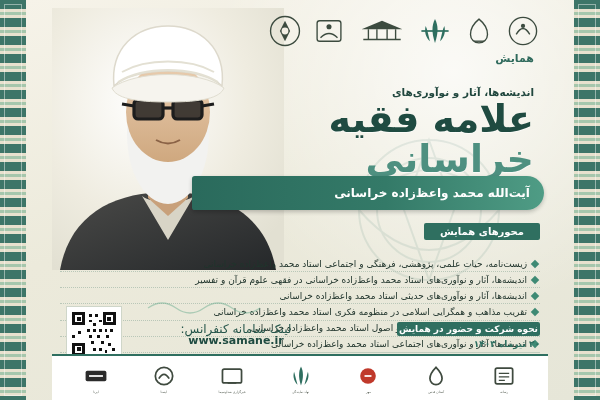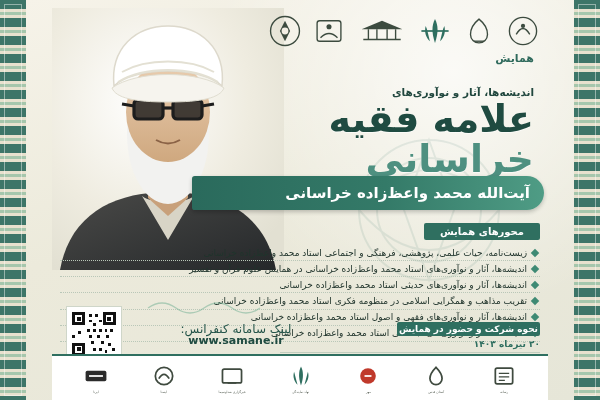--- a/index.html
+++ b/index.html
@@ -94,36 +94,36 @@
   .ribbon {
     position: absolute; right: 30px; top: 176px;
     width: 352px; height: 34px;
     background: linear-gradient(90deg, #2a6a5c 0%, #347a68 55%, #4f9c85 100%);
     border-radius: 3px 18px 18px 3px;
     display: flex; align-items: center; justify-content: flex-end;
     padding: 0 14px;
     box-shadow: 0 2px 4px rgba(0,0,0,.22);
   }
   .ribbon-text {
-    color: #ffffff; font-size: 15px; font-weight: bold; direction: rtl;
+    color: #ffffff; font-size: 12px; font-weight: bold; direction: rtl;
     letter-spacing: .3px;
   }
 
   
   .topics {
     position: absolute; left: 34px; right: 34px; top: 220px;
     height: 100px;
     direction: rtl; text-align: right;
   }
   .topics-head {
     display: inline-block;
     background: #2f6f60; color: #fff;
     font-size: 10px; font-weight: bold;
     padding: 3px 16px; border-radius: 2px;
-    margin-bottom: 5px;
+    margin-bottom: 16px;
   }
   .topic-row {
     display: flex; align-items: center; justify-content: flex-start;
     gap: 5px;
     border-bottom: 1px dotted #b9c7b8;
     padding: 1.5px 2px;
   }
   .bullet {
     width: 6px; height: 6px; flex: 0 0 6px;
     background: #3e8a74; transform: rotate(45deg);
@@ -314,21 +314,21 @@
 
     <div class="topics">
       <div class="topics-head">محورهای همایش</div>
 
       <div class="topic-row">
         <span class="bullet"></span>
         <span class="topic-text">زیست‌نامه، حیات علمی، پژوهشی، فرهنگی و اجتماعی استاد محمد واعظ‌زاده خراسانی</span>
       </div>
       <div class="topic-row">
         <span class="bullet"></span>
-        <span class="topic-text">اندیشه‌ها، آثار و نوآوری‌های استاد محمد واعظ‌زاده خراسانی در همایش علوم قرآن و تفسیر</span>
+        <span class="topic-text">اندیشه‌ها، آثار و نوآوری‌های استاد محمد واعظ‌زاده خراسانی در فقهی علوم قرآن و تفسیر</span>
       </div>
       <div class="topic-row">
         <span class="bullet"></span>
         <span class="topic-text">اندیشه‌ها، آثار و نوآوری‌های حدیثی استاد محمد واعظ‌زاده خراسانی</span>
       </div>
       <div class="topic-row">
         <span class="bullet"></span>
         <span class="topic-text">تقریب مذاهب و همگرایی اسلامی در منظومه فکری استاد محمد واعظ‌زاده خراسانی</span>
       </div>
       <div class="topic-row">

